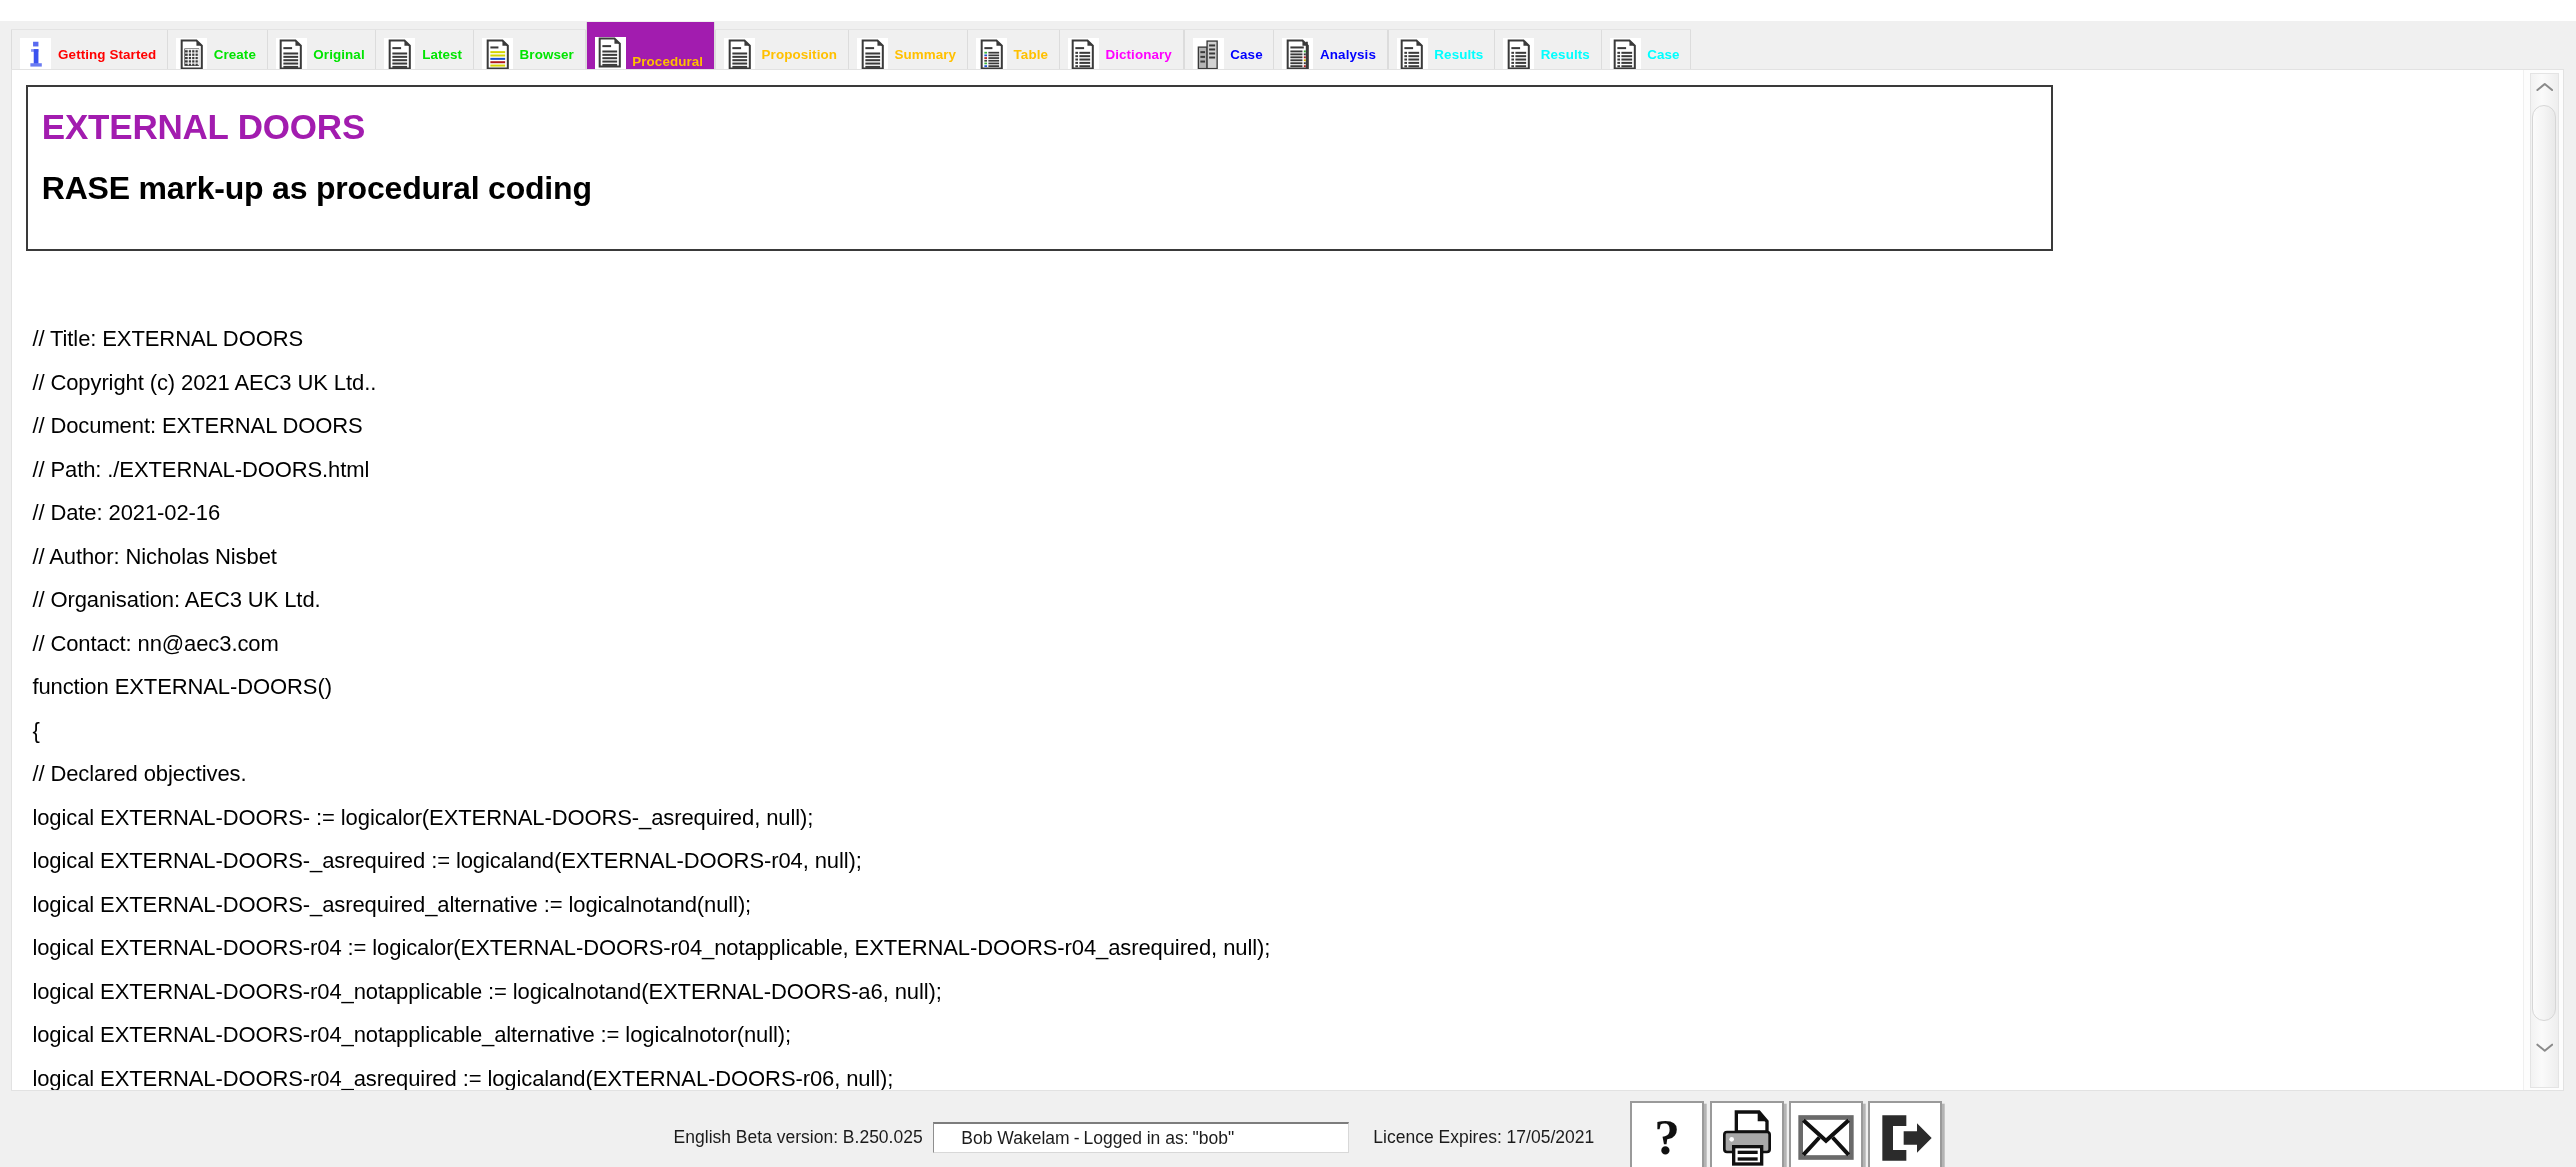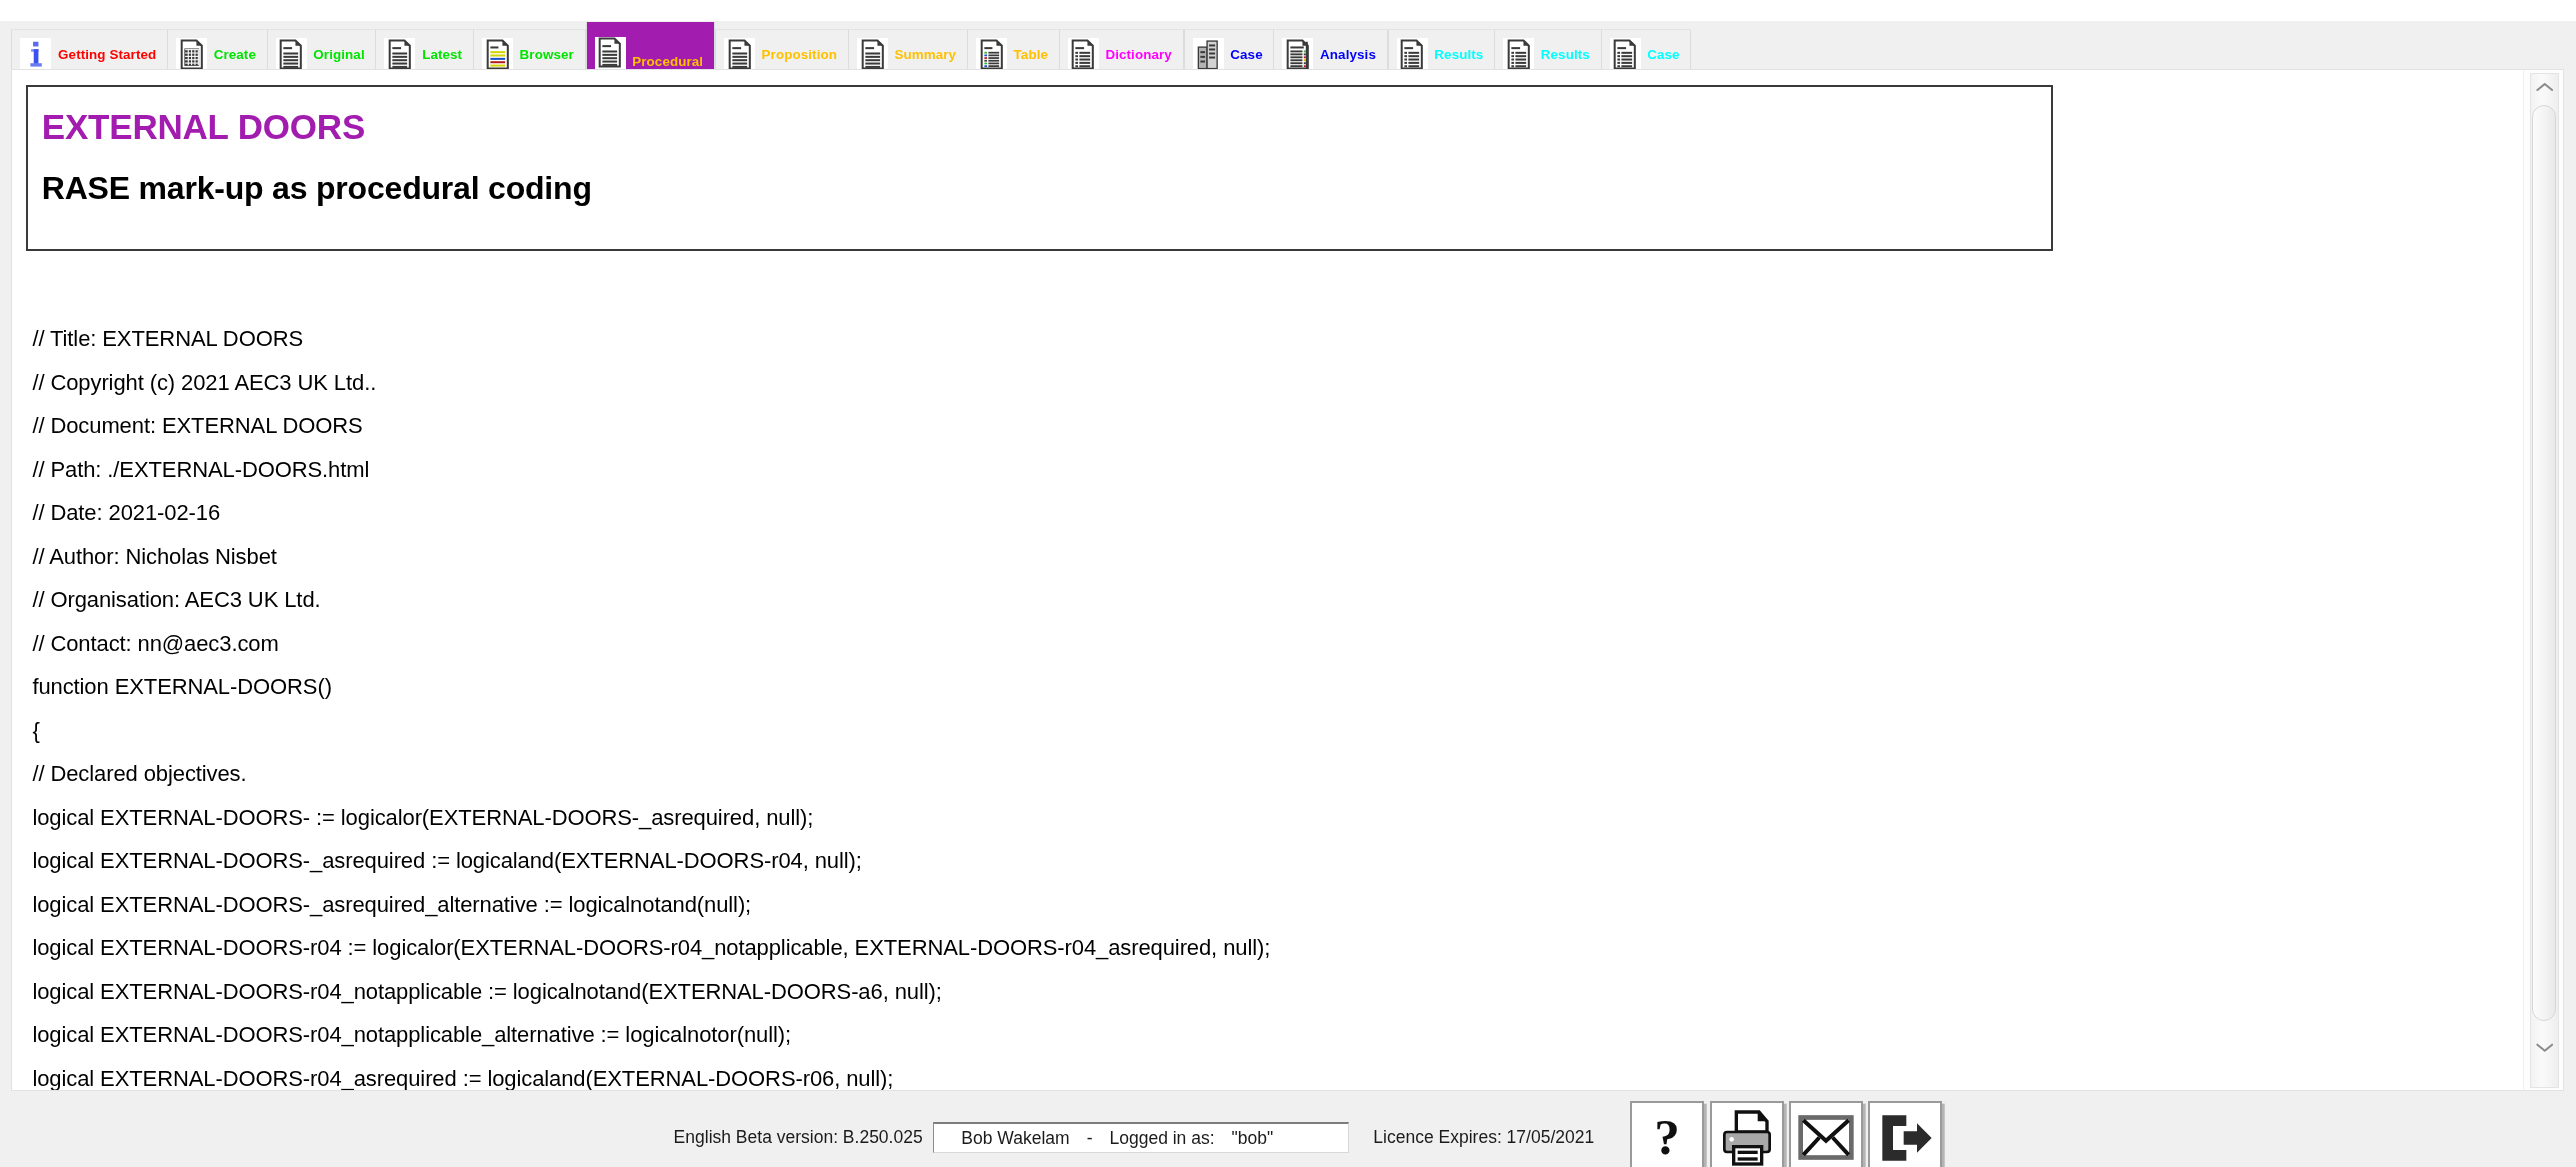--- a/index.html
+++ b/index.html
@@ -263,21 +263,21 @@
     border-left: 1.3px solid #8e8e8e;
     border-right: 0.7px solid #d8d8d8;
     border-bottom: 0.7px solid #d8d8d8;
     box-sizing: border-box;
     display: flex;
     align-items: center;
     padding-left: 27px;
     font-size: 17.5px;
     color: #1b1b1b;
     white-space: nowrap;
-    gap: 17px;
+    gap: 4px;
   }
   #licence-text {
     font-size: 17.5px;
     color: #1b1b1b;
     white-space: nowrap;
     margin-left: 24px;
     margin-right: 36px;
   }
   #footer-buttons {
     display: flex;

